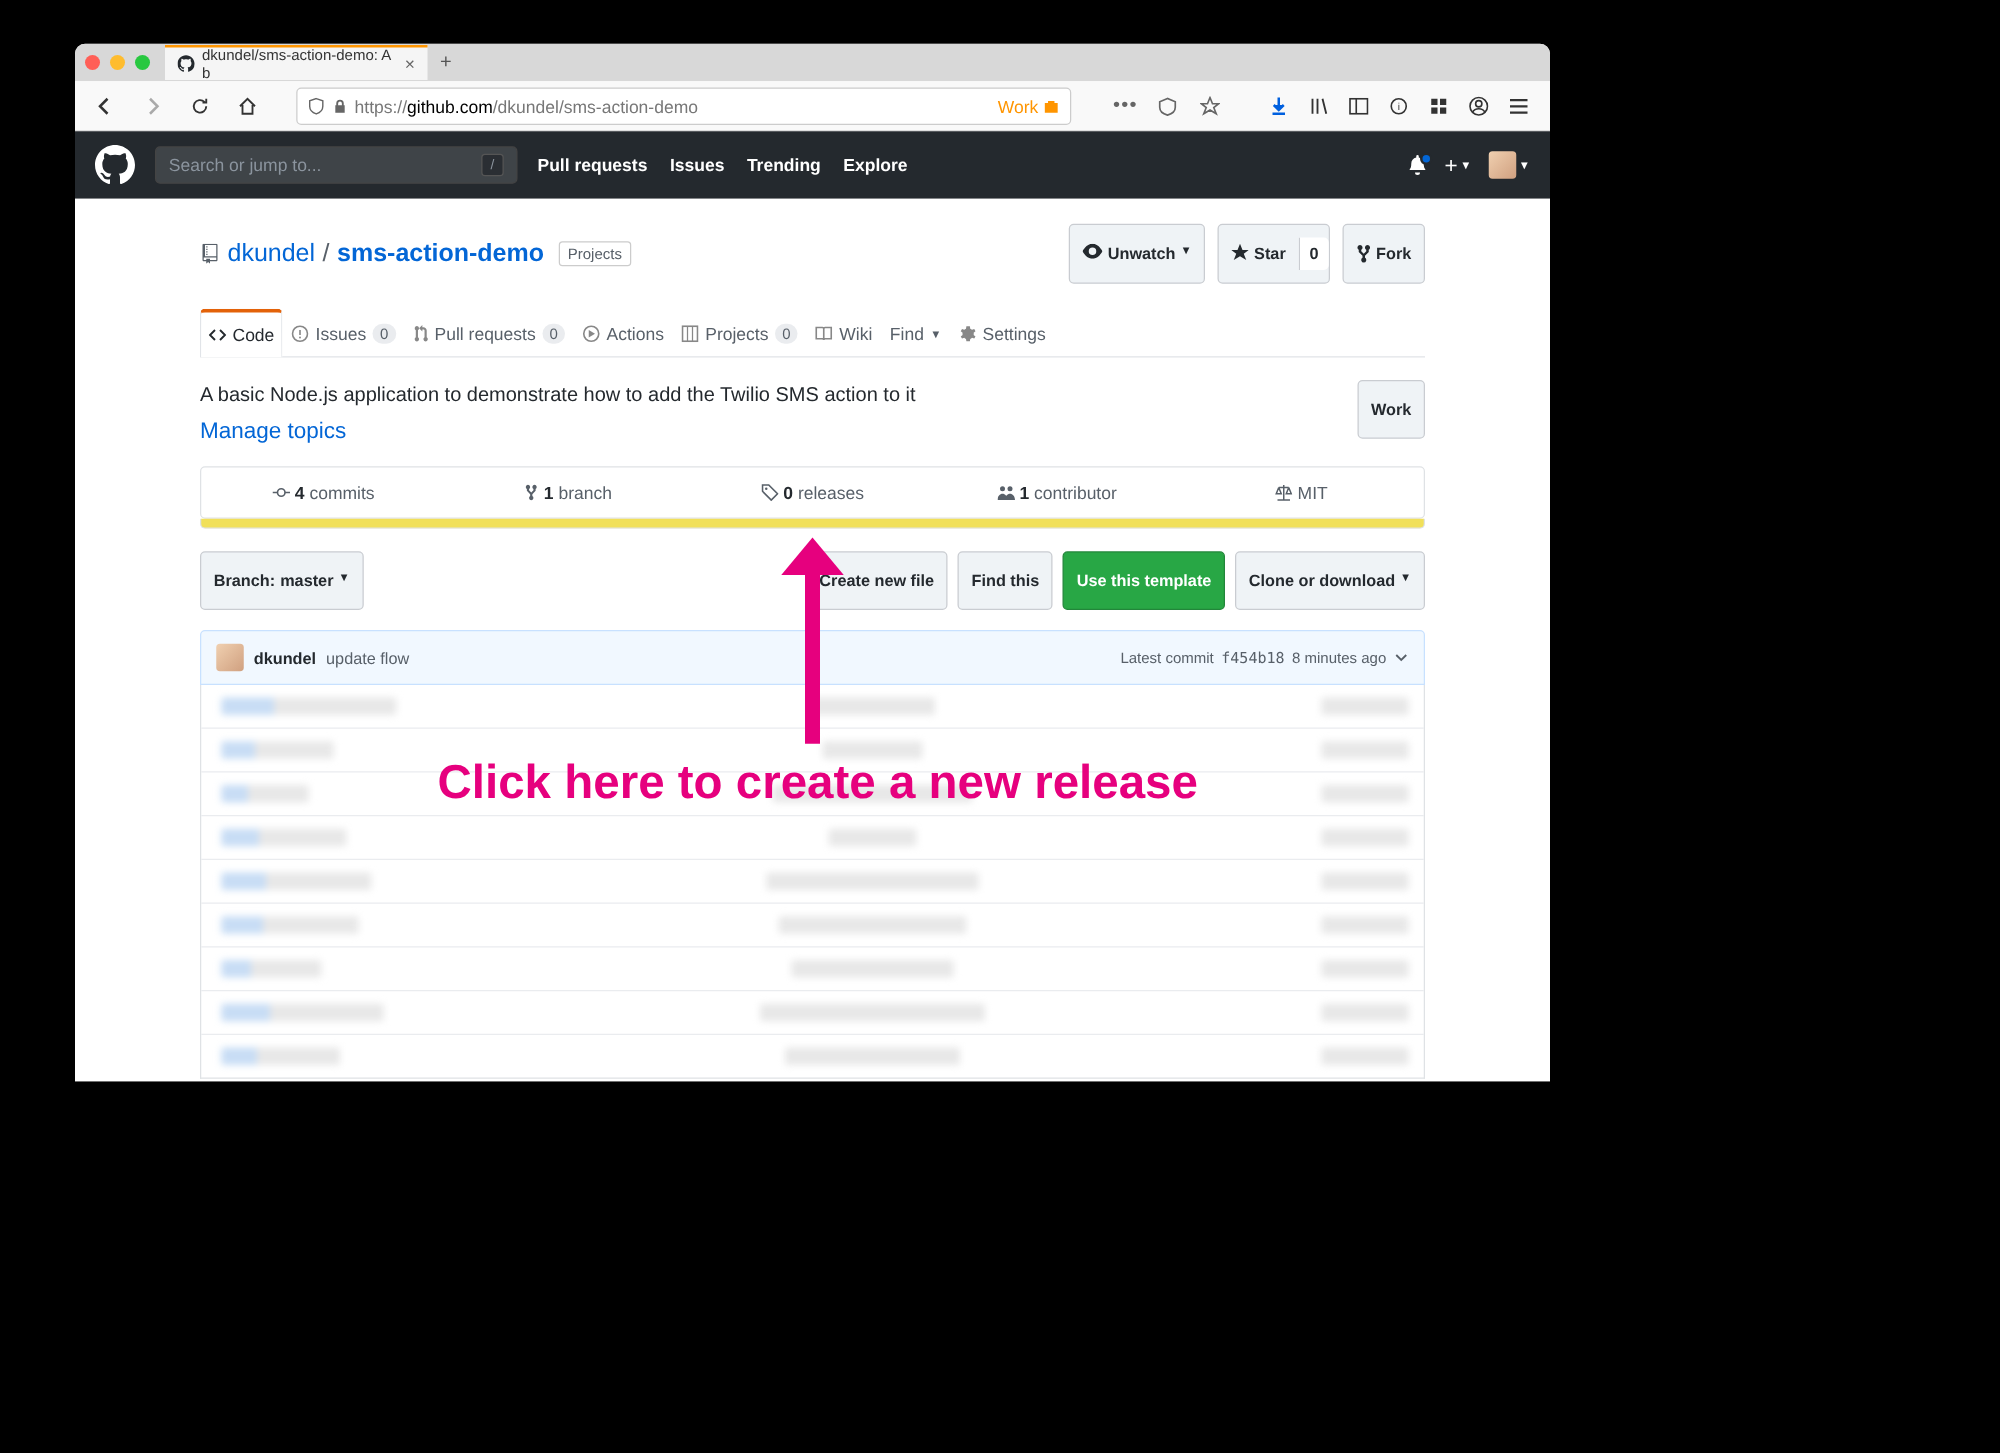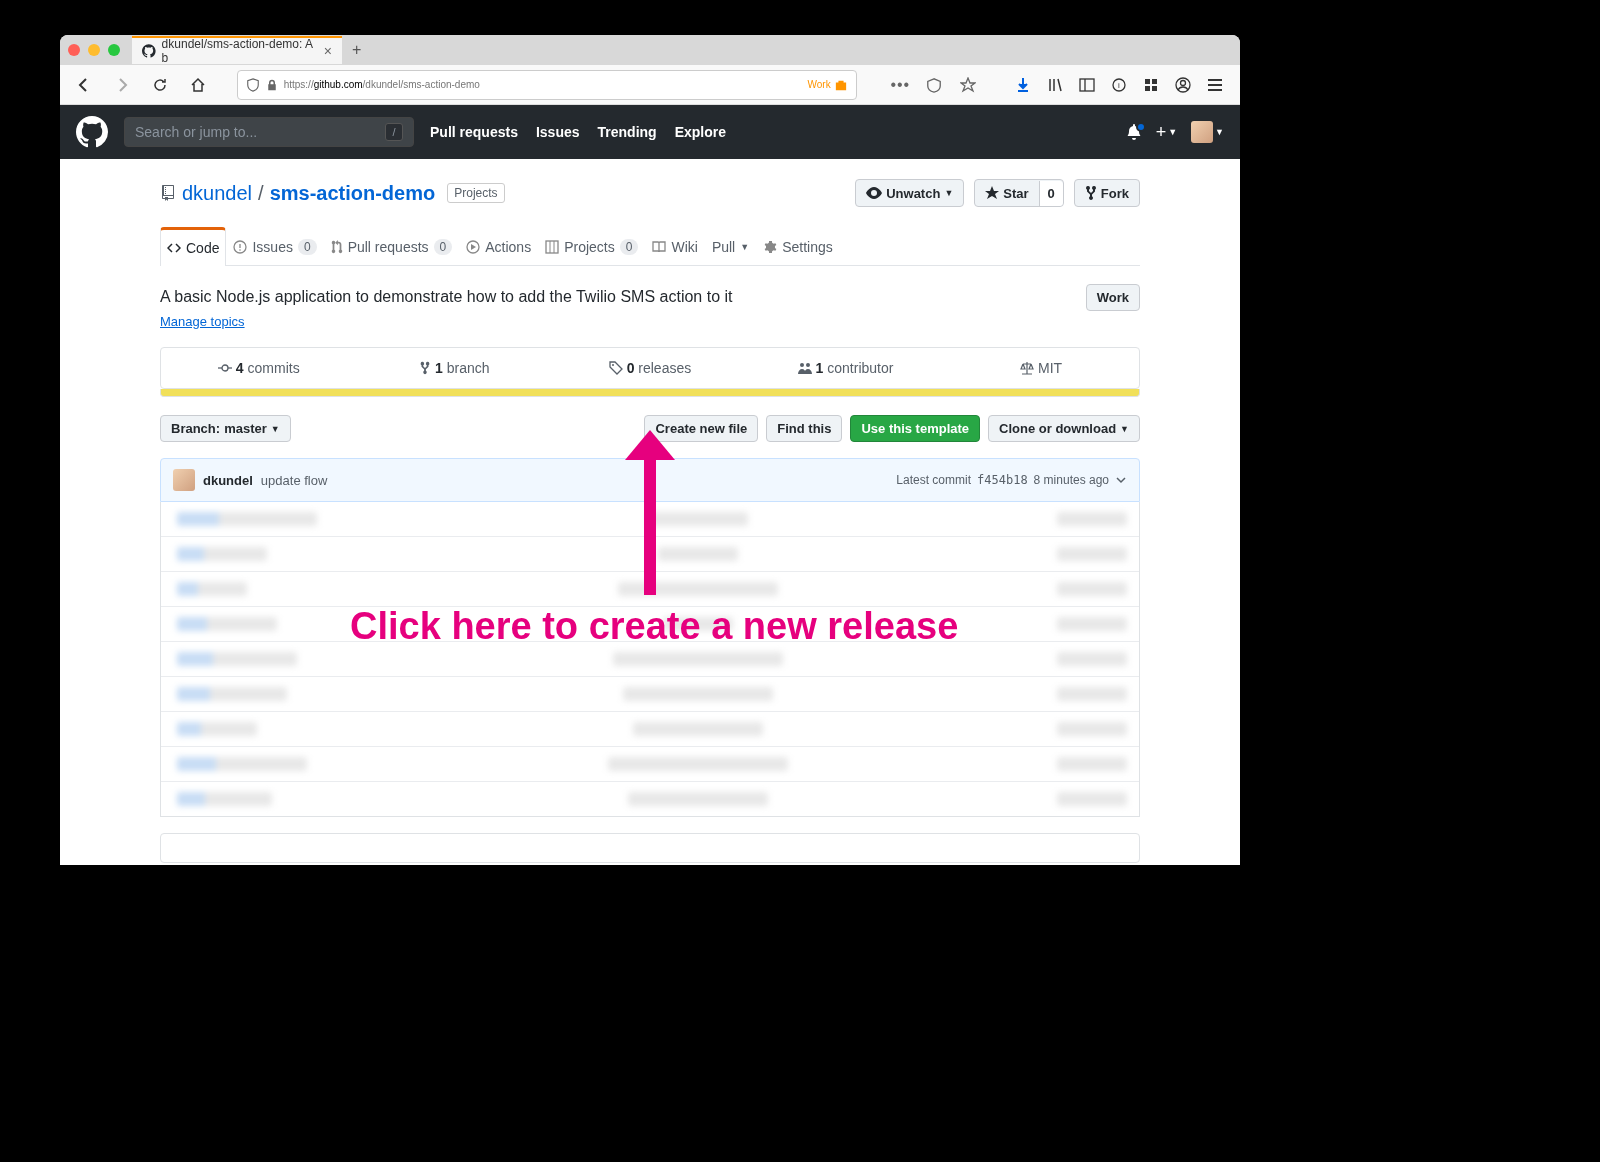--- a/index.html
+++ b/index.html
@@ -14,21 +14,21 @@
 .tl-y { background: #febc2e; }
 .tl-g { background: #28c840; }
 .tab { display: flex; align-items: center; background: #f5f5f5; border-top: 2px solid #ff9500; height: 28px; padding: 0 10px; font-size: 12px; color: #333; gap: 6px; max-width: 210px; }
 .tab-close { cursor: pointer; color: #666; font-size: 14px; }
 .tab-add { margin-left: 10px; color: #555; font-size: 16px; cursor: pointer; }
 .favicon { width: 14px; height: 14px; }
 
 
 .toolbar { height: 40px; background: #f9f9f9; border-bottom: 1px solid #ddd; display: flex; align-items: center; padding: 0 10px; gap: 10px; }
 .tbtn { width: 28px; height: 28px; display: flex; align-items: center; justify-content: center; cursor: pointer; color: #333; }
-.url-bar { flex: 1; max-width: 620px; margin: 0 auto; height: 30px; background: #fff; border: 1px solid #ccc; border-radius: 4px; display: flex; align-items: center; padding: 0 8px; font-size: 10px; gap: 6px; }
+.url-bar { flex: 1; max-width: 620px; margin: 0 auto; height: 30px; background: #fff; border: 1px solid #ccc; border-radius: 4px; display: flex; align-items: center; padding: 0 8px; font-size: 14px; gap: 6px; }
 .url-text { flex: 1; color: #777; }
 .url-text .domain { color: #000; }
 .work-tag { color: #ff9500; font-weight: 500; display: flex; align-items: center; gap: 3px; }
 .toolbar-icons { display: flex; gap: 4px; align-items: center; margin-left: 4px; }
 .icon-wrap { width: 30px; height: 30px; display: flex; align-items: center; justify-content: center; cursor: pointer; }
 .right-icons { display: flex; gap: 2px; margin-left: auto; }
 
 
 .gh-header { height: 54px; background: #24292e; display: flex; align-items: center; padding: 0 16px; gap: 16px; }
 .gh-logo svg { fill: #fff; }
@@ -44,32 +44,32 @@
 
 .content { background: #fff; }
 .repohead { padding: 20px 0 0; }
 .container { width: 980px; margin: 0 auto; }
 .repo-title { display: flex; align-items: center; gap: 6px; font-size: 20px; }
 .repo-title a { color: #0366d6; text-decoration: none; cursor: pointer; }
 .repo-title .sep { color: #586069; }
 .repo-name { font-weight: 600; }
 .template-badge { font-size: 12px; color: #586069; border: 1px solid #ccc; border-radius: 3px; padding: 2px 6px; margin-left: 6px; }
 .repo-actions { float: right; display: flex; gap: 10px; }
-.btn { background: #eff3f6; border: 1px solid #c9ccd1; border-radius: 4px; padding: 5px 10px; font-size: 13px; font-weight: 600; color: #24292e; cursor: pointer; display: flex; align-items: center; gap: 4px; }
+.btn { background: #eff3f6; border: 1px solid #c9ccd1; border-radius: 4px; padding: 15px 10px; font-size: 13px; font-weight: 600; color: #24292e; cursor: pointer; display: flex; gap: 4px; }
 .btn-count { background: #fff; border-left: 1px solid #c9ccd1; margin: -5px -10px -5px 6px; padding: 5px 8px; border-radius: 0 4px 4px 0; font-weight: 600; }
 
 
 .reponav { display: flex; border-bottom: 1px solid #e1e4e8; margin-top: 20px; }
 .reponav-item { padding: 10px 6px; font-size: 14px; color: #586069; cursor: pointer; display: flex; align-items: center; gap: 5px; border: 1px solid transparent; border-bottom: none; }
 .reponav-item.selected { color: #24292e; border-color: #e36209 #e1e4e8 transparent; border-top-width: 3px; border-radius: 4px 4px 0 0; background: #fff; margin-bottom: -1px; }
 .counter { background: #eaecef; border-radius: 20px; padding: 1px 6px; font-size: 12px; }
 
 
 .repo-desc { font-size: 16px; color: #24292e; margin: 18px 0 8px; }
-.manage-topics { color: #0366d6; font-size: 13px; cursor: pointer; text-decoration: underline; }
+.manage-topics { color: #0366d6; font-size: 18px; cursor: pointer; }
 
 
 .numbers-summary { display: flex; border: 1px solid #dfe2e5; border-radius: 4px; margin-top: 18px; }
 .numbers-summary li { flex: 1; list-style: none; text-align: center; padding: 12px 0; font-size: 14px; color: #586069; cursor: pointer; }
 .numbers-summary li .num { font-weight: 600; color: #24292e; }
 .yellow-bar { height: 8px; background: #f1e05a; border: 1px solid #dfe2e5; border-top: none; border-radius: 0 0 4px 4px; }
 
 
 .file-nav { display: flex; margin: 18px 0 0; gap: 8px; align-items: center; }
 .btn-sm { font-size: 13px; }
@@ -329,21 +329,21 @@
               <span>Projects</span>
               <span class="counter">0</span>
             </div>
           <div class="reponav-item">
               <svg width="14" height="14" viewBox="0 0 14 14">
                 <path fill="none" stroke="#888" stroke-width="1.3" d="M1 2h5c1 0 1 1 1 1v9s0-1-1-1H1zM13 2H8c-1 0-1 1-1 1v9s0-1 1-1h5z"></path>
               </svg>
               <span>Wiki</span>
             </div>
           <div class="reponav-item">
-              <span>Pull</span> 
+              <span>Find</span> 
               <span style="font-size:9px;">▼</span>
             </div>
           <div class="reponav-item">
               <svg width="14" height="14" viewBox="0 0 14 14">
                 <path fill="#888" d="M7 9a2 2 0 100-4 2 2 0 000 4zm5-2c0-.3 0-.6-.1-.9l1.5-1.2-1-1.7-1.8.6c-.4-.4-.9-.7-1.4-.9L8.9 1H6.1l-.3 1.9c-.5.2-1 .5-1.4.9l-1.8-.6-1 1.7 1.5 1.2c-.1.3-.1.6-.1.9s0 .6.1.9l-1.5 1.2 1 1.7 1.8-.6c.4.4.9.7 1.4.9l.3 1.9h2.8l.3-1.9c.5-.2 1-.5 1.4-.9l1.8.6 1-1.7-1.5-1.2c.1-.3.1-.6.1-.9z"></path>
               </svg>
               <span>Settings</span>
             </div>
         </div>
       </div>

